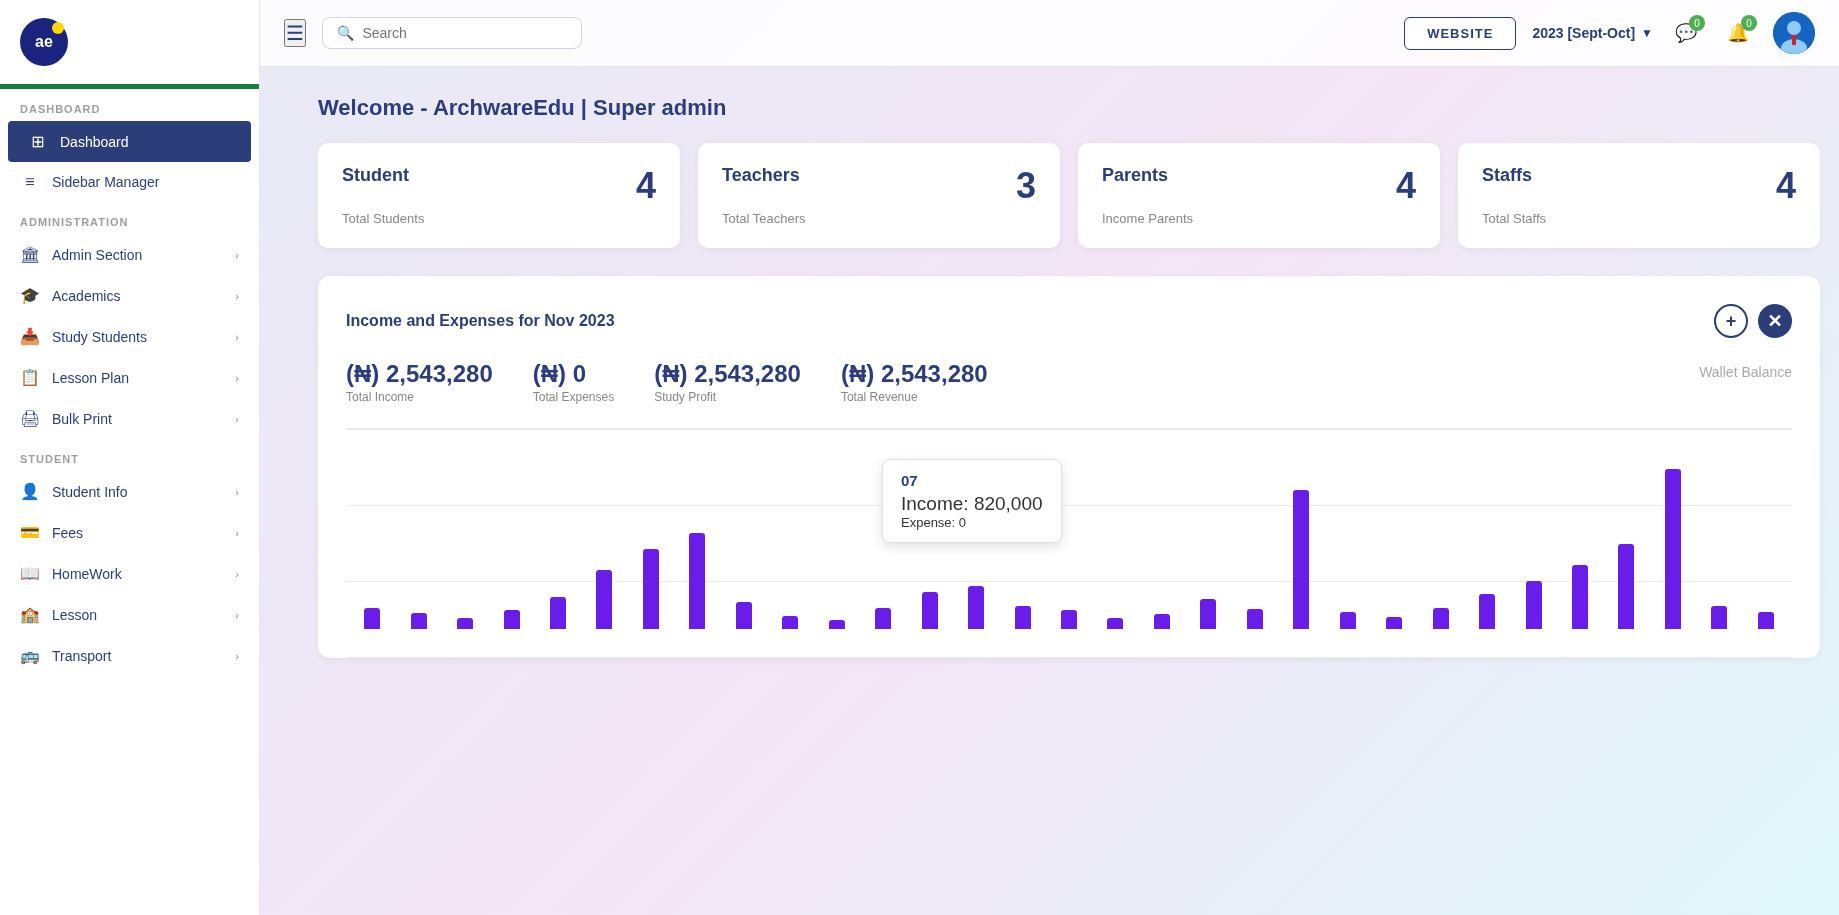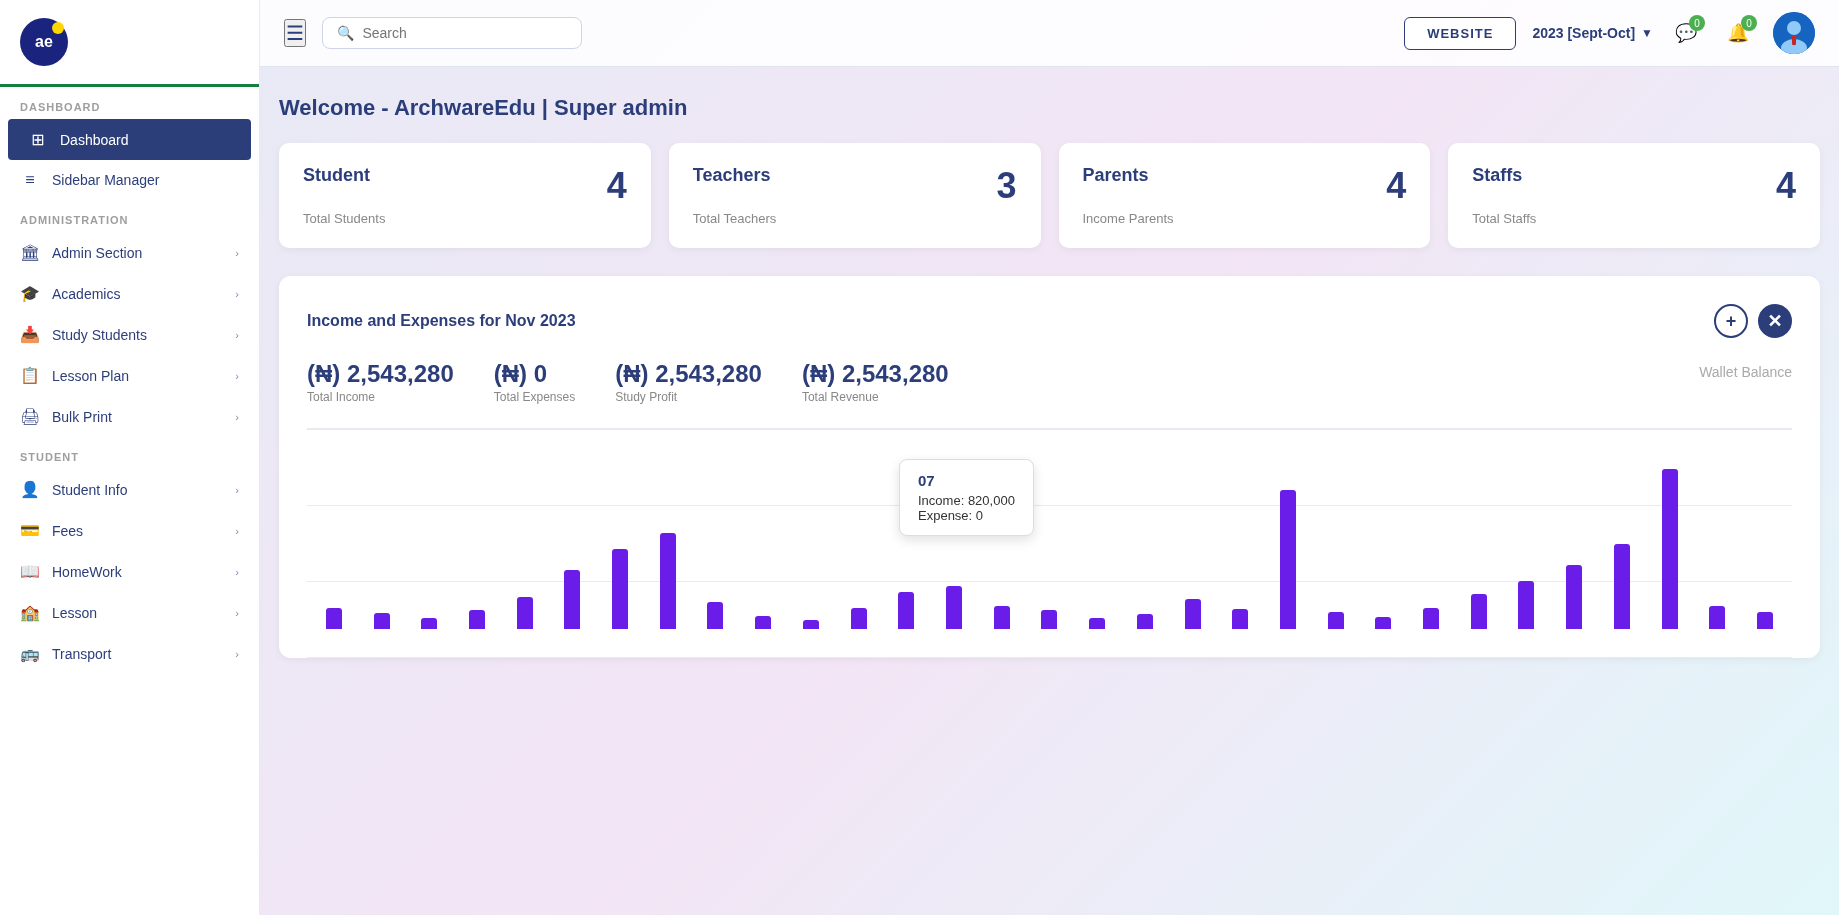--- a/index.html
+++ b/index.html
@@ -13,21 +13,21 @@
       height: 100vh;
       overflow-y: auto;
       display: flex;
       flex-direction: column;
       border-right: 1px solid #e8eaf0;
     }
     .sidebar-logo {
       padding: 18px 20px;
       display: flex;
       align-items: center;
-      border-bottom: 3px solid #15803d;
+      border-bottom: 5px solid #15803d;
     }
     .logo-circle {
       width: 48px; height: 48px;
       background: #1a237e;
       border-radius: 50%;
       display: flex; align-items: center; justify-content: center;
       color: #fff; font-weight: bold; font-size: 16px;
       position: relative;
     }
     .logo-circle .yellow-dot {
@@ -133,20 +133,21 @@
       width: 42px; height: 42px; border-radius: 50%;
       background: #1565c0;
       display: flex; align-items: center; justify-content: center;
       overflow: hidden; cursor: pointer;
     }
 
     
     .content {
       flex: 1; overflow-y: auto;
       padding: 28px 19px;
+      margin-left: 39px;
     }
     .welcome-title {
       font-size: 22px; font-weight: 700; color: #2c3e7a;
       margin-bottom: 22px;
     }
 
     
     .stats-grid {
       display: grid;
       grid-template-columns: repeat(4, 1fr);
@@ -236,21 +237,21 @@
       background: #fff;
       border: 1px solid #ddd;
       border-radius: 8px;
       padding: 12px 18px;
       font-size: 13px; color: #333;
       box-shadow: 0 4px 12px rgba(0,0,0,0.12);
       z-index: 10;
       white-space: nowrap;
     }
     .tooltip-day { font-size: 15px; font-weight: 700; color: #2c3e7a; margin-bottom: 4px; }
-    .tooltip-income { font-size: 13px; color: #333; }
+    .tooltip-income { font-size: 19px; color: #333; }
     .tooltip-expense { font-size: 13px; color: #333; }
   </style>
 </head>
 <body>
 
 <aside class="sidebar">
   <div class="sidebar-logo">
     <div class="logo-circle">
       <span>ae</span>
       <div class="yellow-dot"></div>
@@ -518,21 +519,21 @@
               <div class="bar" style="height: 160px;"></div>
             </div>
             <div class="bar-col">
               <div class="bar" style="height: 23.4667px;"></div>
             </div>
             <div class="bar-col">
               <div class="bar" style="height: 17.0667px;"></div>
             </div>
           </div>
 
-        <div class="tooltip" style="left: 592px; top: 30px;">
+        <div class="tooltip" style="left: 536px; top: 30px;">
           <div class="tooltip-day">07</div>
           <div class="tooltip-income">
             <span>Income:</span>
             <span>820,000</span>
           </div>
           <div class="tooltip-expense">
             <span>Expense:</span>
             <span>0</span>
           </div>
         </div>

